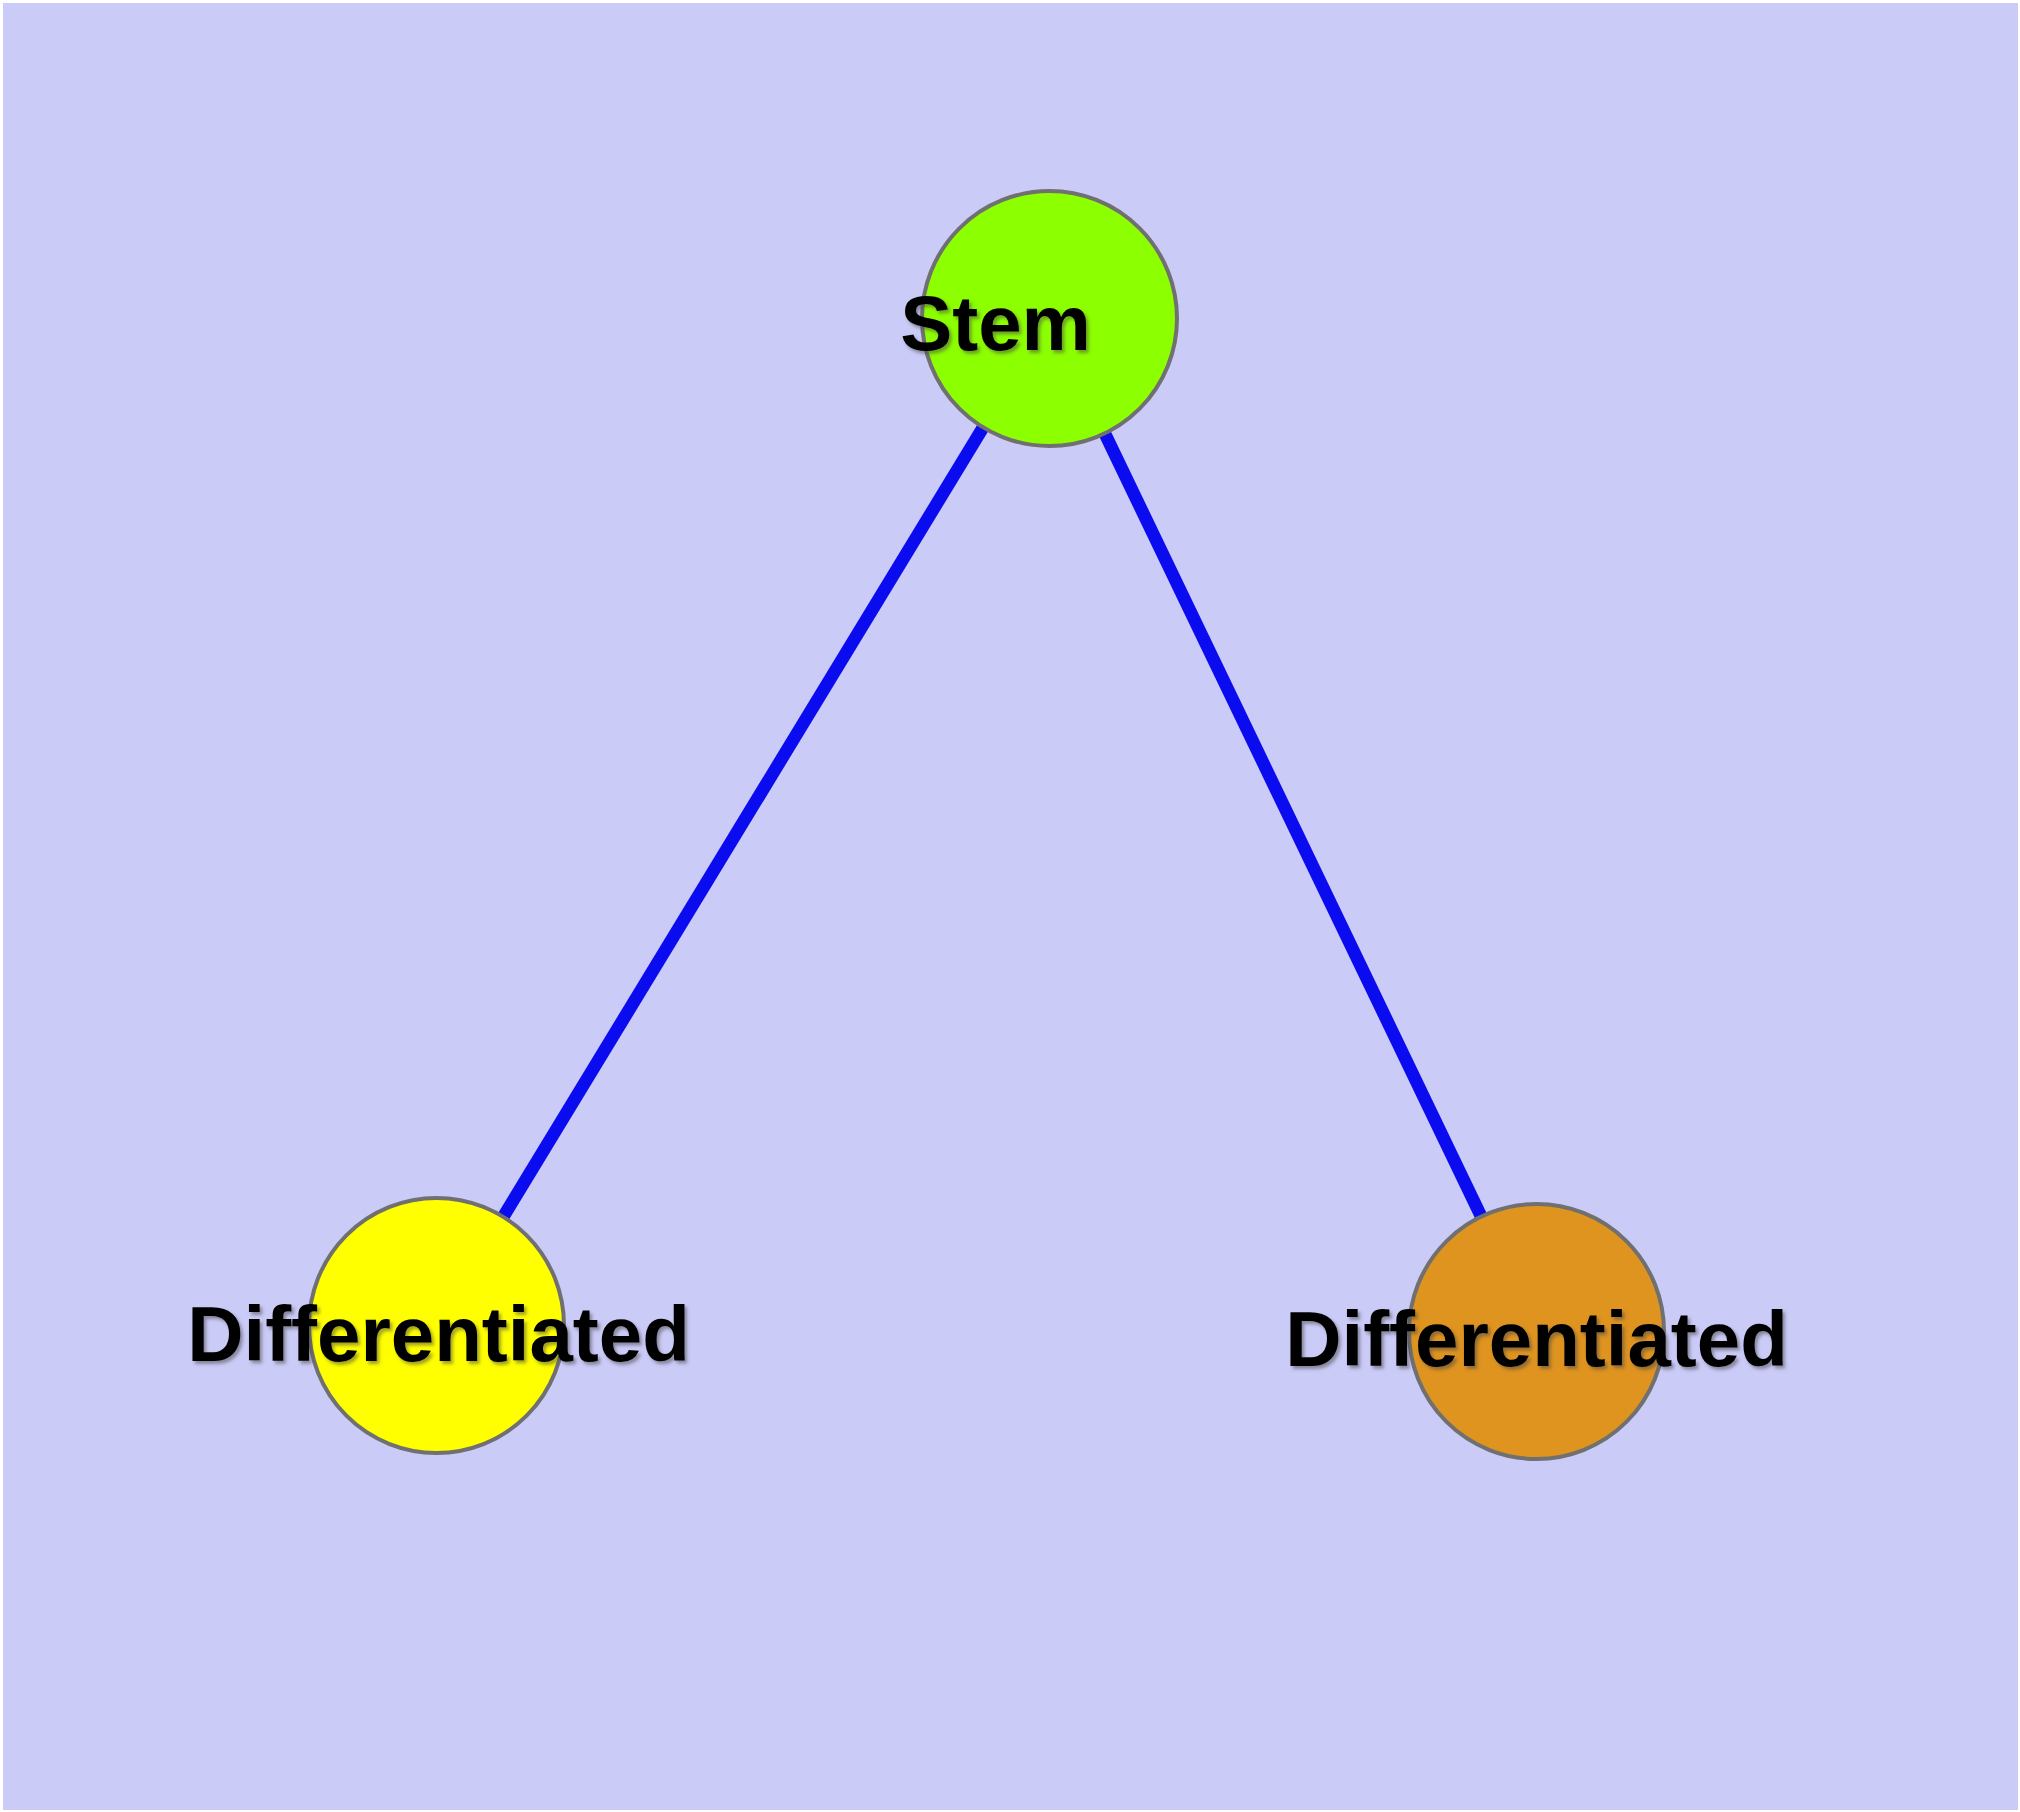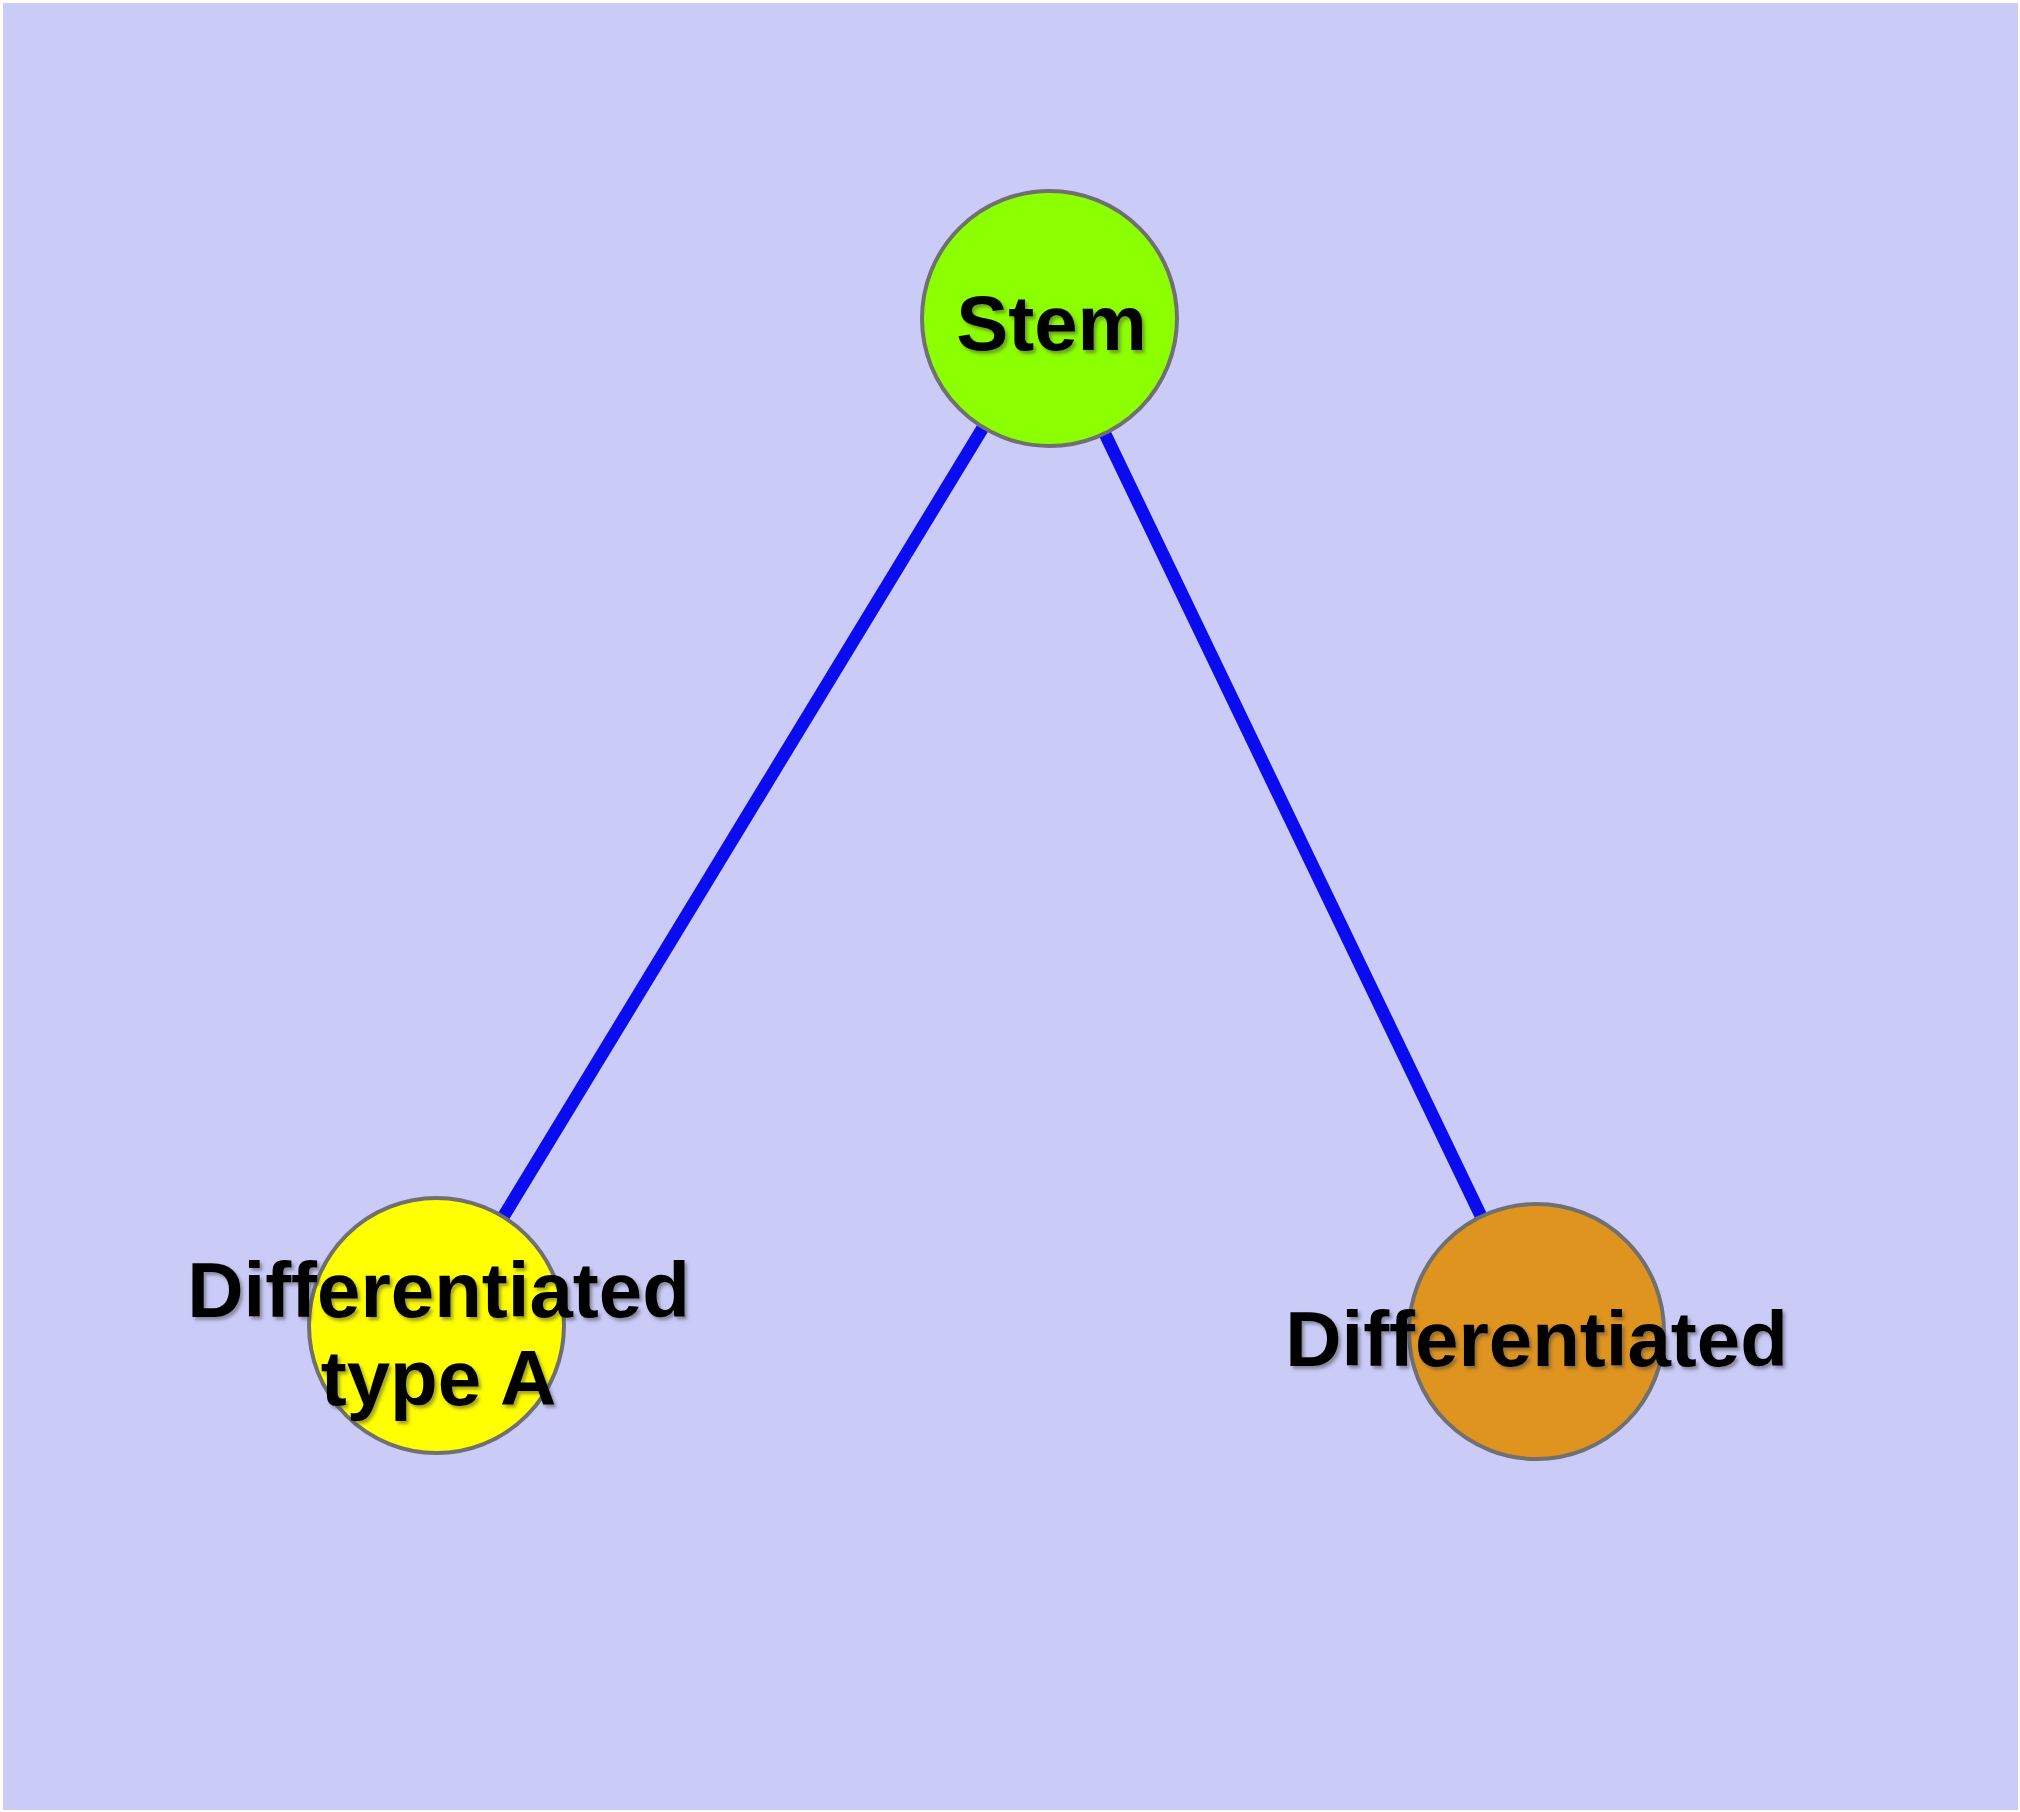--- a/index.html
+++ b/index.html
@@ -40,21 +40,21 @@
     position: absolute;
     transform: translate(-50%, -50%);
     color: #000000;
     font-weight: bold;
     font-size: 78px;
     line-height: 88px;
     text-align: center;
     white-space: nowrap;
     text-shadow: 2.5px 3.4px 3.4px rgba(70, 70, 70, 0.5);
   }
-  .label-stem   { left: 1049px; top:  320px; }
+  .label-stem   { left: 993px; top:  320px; }
   .label-type-a { left:  436px; top: 1331px; }
   .label-type-b { left: 1534px; top: 1336px; }
   .label-line { display: block; }
 </style>
 </head>
 <body>
 
 <div class="canvas">
 
   <svg class="edges-layer" viewBox="0 0 2379 2133" preserveAspectRatio="none">
@@ -65,21 +65,20 @@
   <div class="node node-stem"></div>
   <div class="node node-type-a"></div>
   <div class="node node-type-b"></div>
 
   <div class="node-label label-stem">
     <span class="label-line">Stem</span>
   </div>
 
   <div class="node-label label-type-a">
     <span class="label-line">Differentiated</span>
-    <span class="label-line">type A</span>
   </div>
 
   <div class="node-label label-type-b">
     <span class="label-line">Differentiated</span>
   </div>
 
 </div>
 
 
 </body></html>

